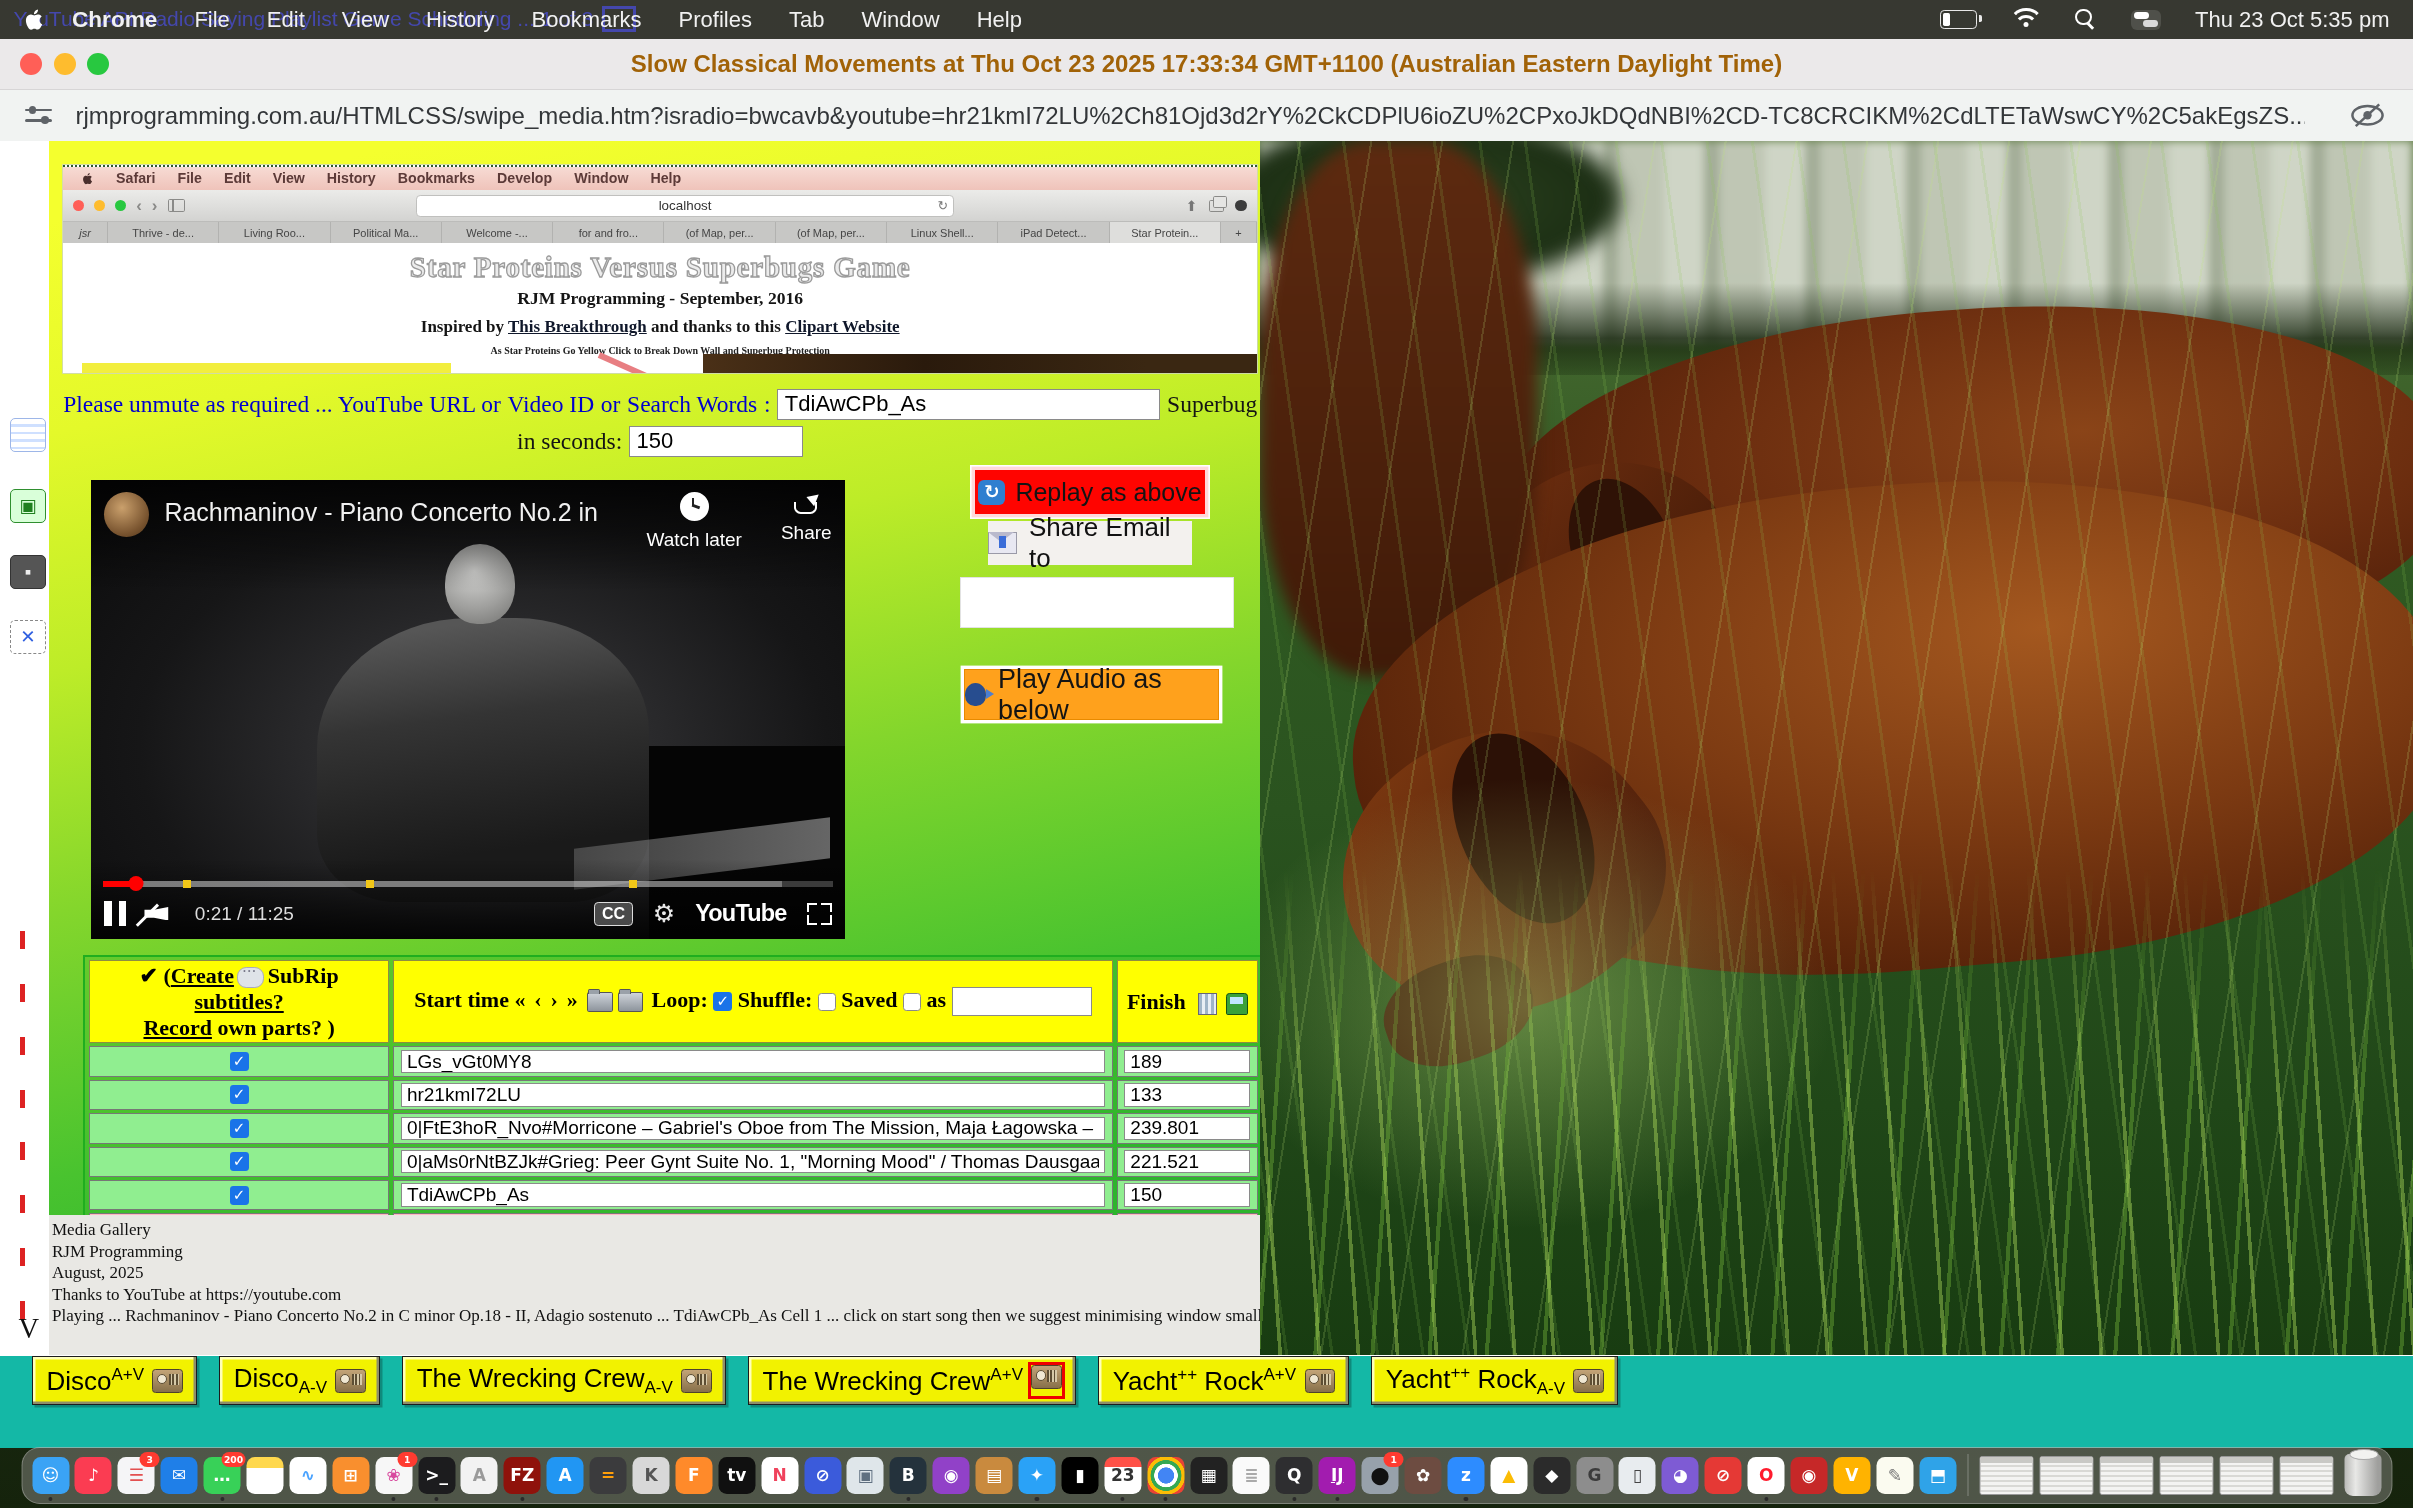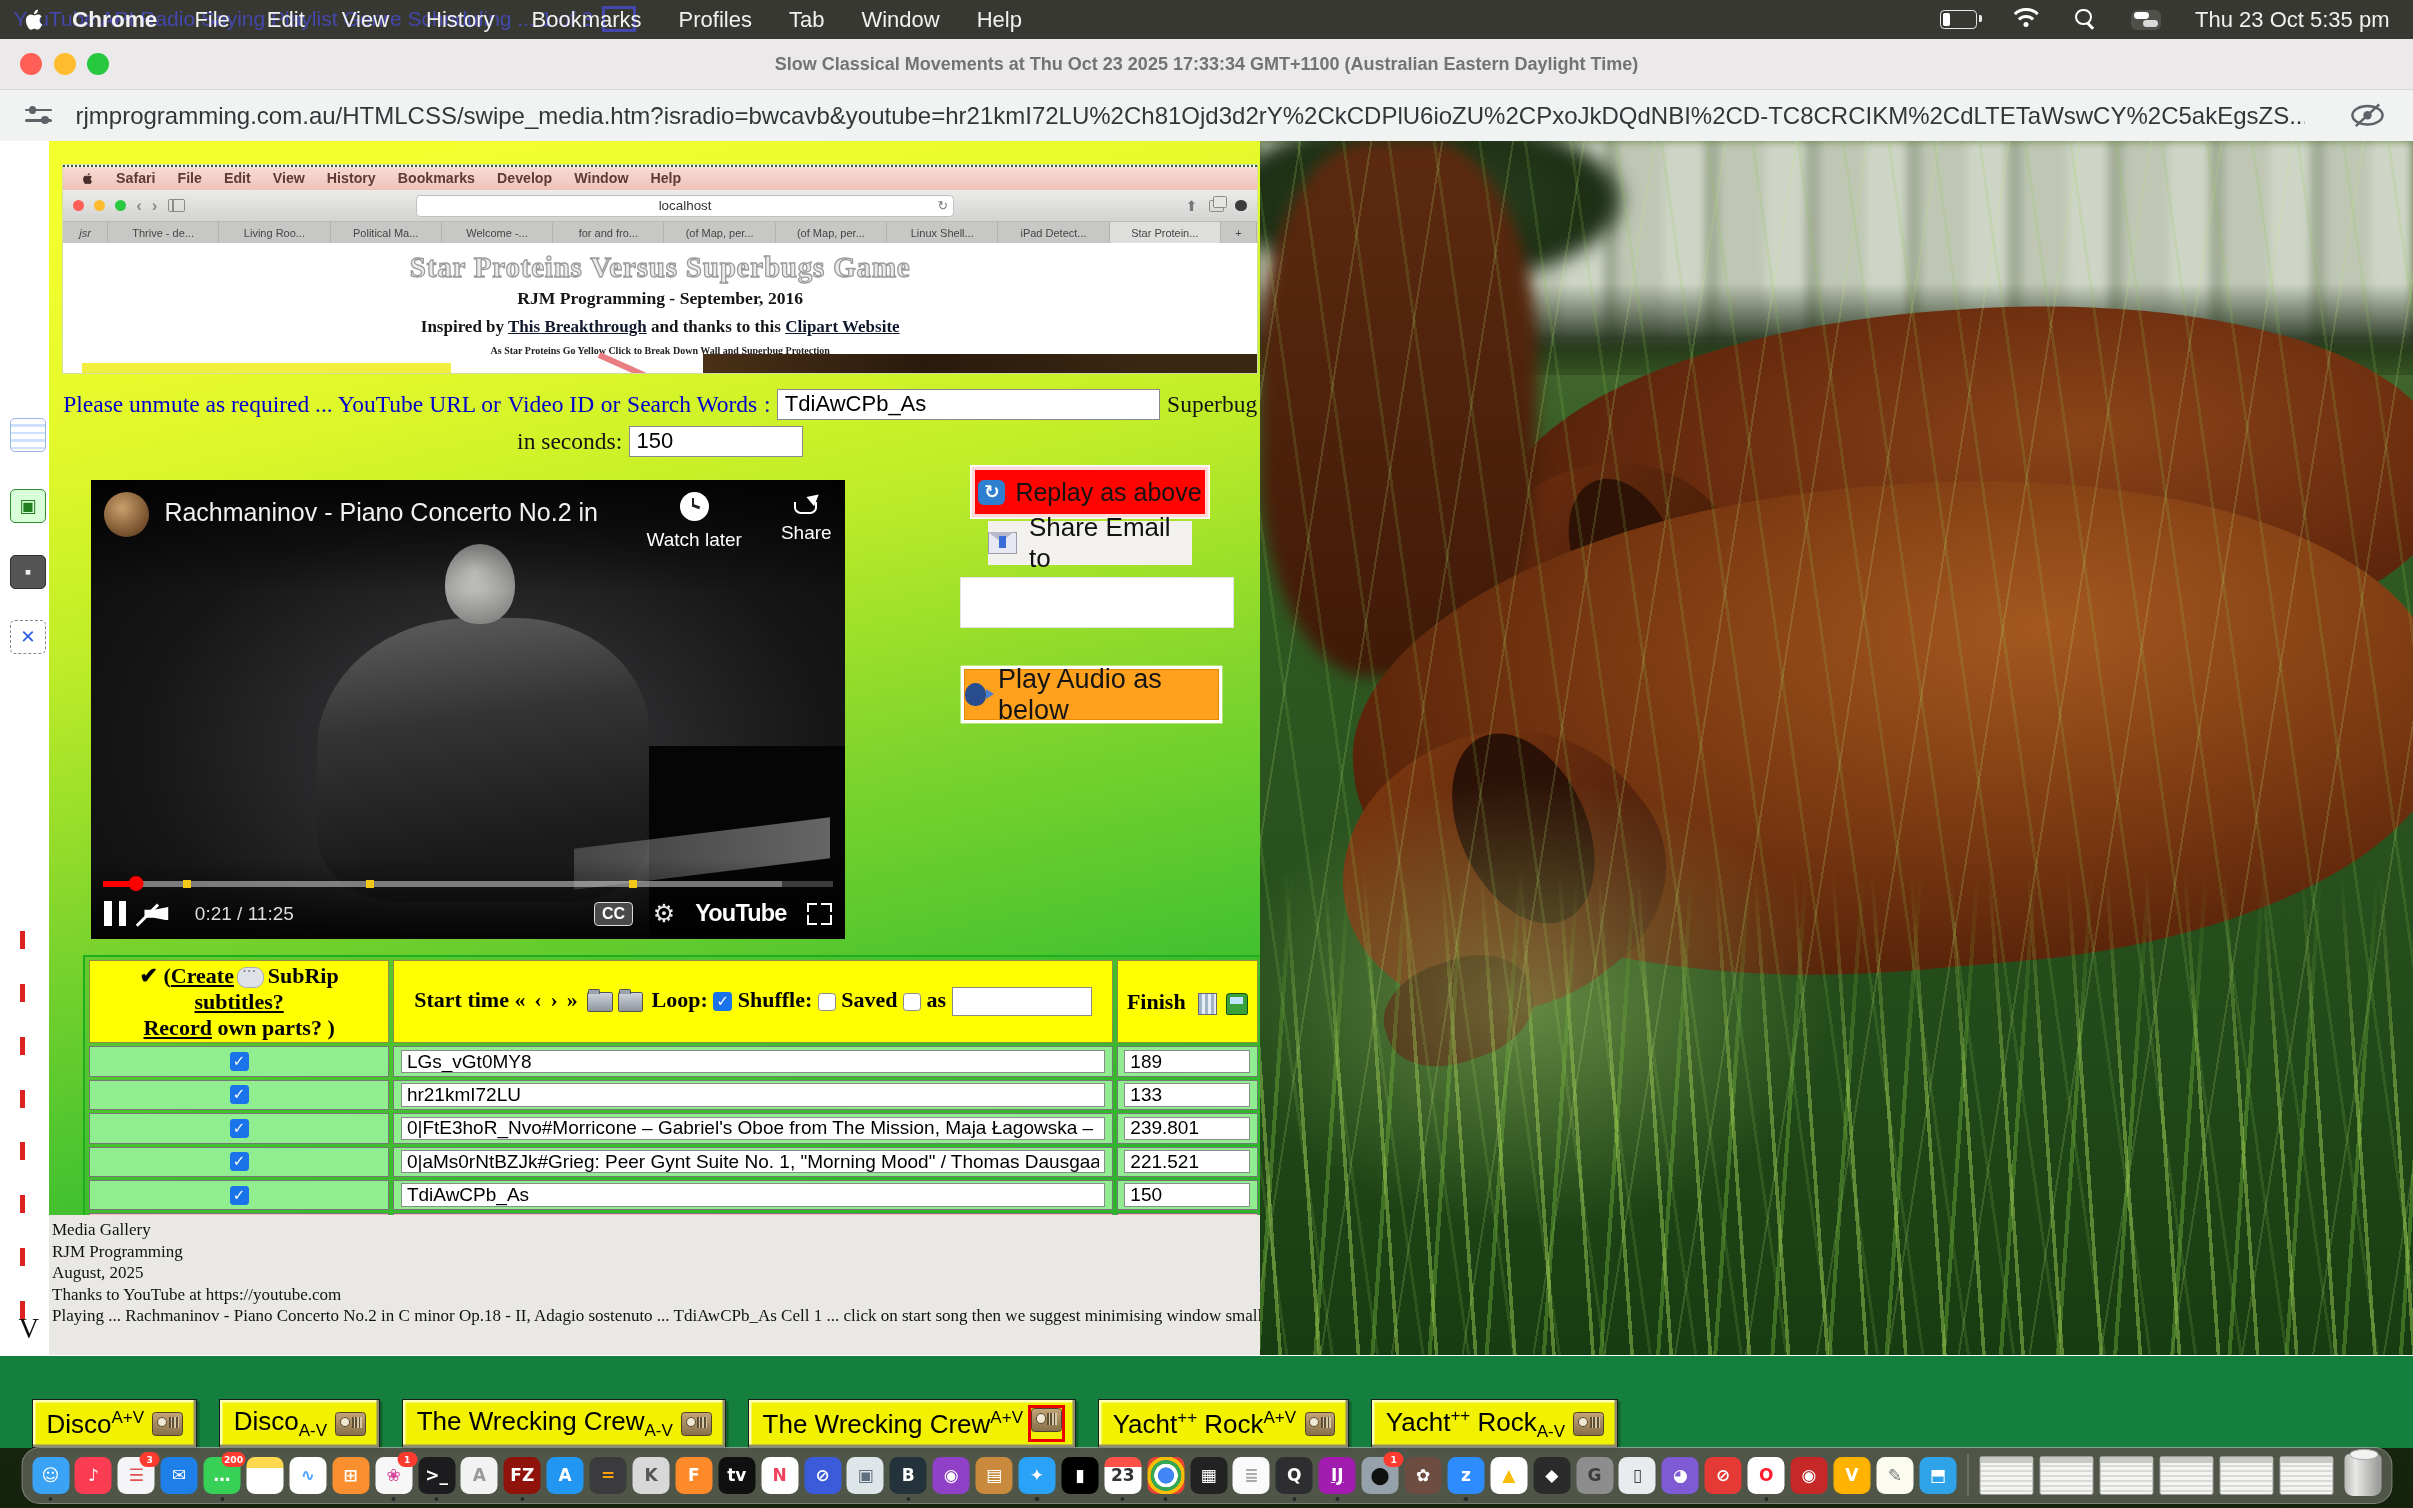--- a/index.html
+++ b/index.html
@@ -32,21 +32,21 @@
   .ccenter::before{content:"";position:absolute;left:3.4px;top:2.5px;width:15px;height:6.7px;border-radius:3.4px;background:#fff}
   .ccenter::after{content:"";position:absolute;right:3.4px;bottom:2.5px;width:15px;height:6.7px;border-radius:3.4px;background:#d9d9d9}
   .clocktxt{font-size:22px;white-space:nowrap}
 
   
   .window{position:absolute;top:39px;left:0;width:2413px;height:1409px;background:#fff;z-index:10}
   .titlebar{height:50px;background:#ebe9ea;border-bottom:0.8px solid #d7d5d6;position:relative;
     display:flex;align-items:center;justify-content:center}
   .tl{width:22px;height:22px;border-radius:50%;position:absolute;top:14.2px}
   .tl.r{left:20px;background:#ff5f57}.tl.y{left:54px;background:#febc2e}.tl.g{left:87px;background:#28c840}
-  .wtitle{font-size:18px;font-weight:bold;color:#737373}
+  .wtitle{font-size:24px;font-weight:bold;color:#a16207}
   .urlbar{height:51px;background:#f1f3f2;border-bottom:0.8px solid #dcdcda;display:flex;align-items:center}
   .tuneicon{width:30px;height:25px;margin-left:23.5px;position:relative}
   .tuneicon::before,.tuneicon::after{content:"";position:absolute;left:1.7px;right:1.7px;height:2.5px;background:#5f6368;border-radius:1.7px}
   .tuneicon::before{top:5.9px}.tuneicon::after{top:16px}
   .tuneicon i{position:absolute;width:7.5px;height:7.5px;border-radius:50%;background:#5f6368}
   .tuneicon i:nth-child(1){left:5px;top:3.4px}.tuneicon i:nth-child(2){right:5px;top:13.4px}
   .urltext{margin-left:22px;font-size:24px;color:#333639;white-space:nowrap;overflow:hidden;max-width:2229px}
   .eyeicon{margin-left:auto;margin-right:27px;width:37px;height:28.5px}
 
   
@@ -251,22 +251,22 @@
   .gtex1{position:absolute;inset:0;background:repeating-linear-gradient(82deg,transparent 0 25px,rgba(140,200,80,.16) 25px 28px,transparent 28px 45px)}
   .gtex2{position:absolute;inset:0;background:repeating-linear-gradient(99deg,transparent 0 39px,rgba(190,230,120,.18) 39px 41px,transparent 41px 70px)}
   .fgblades{position:absolute;left:0;right:0;bottom:0;height:486px;
     background:repeating-linear-gradient(86deg,transparent 0 18.4px,rgba(170,215,90,.45) 18.4px 22px,transparent 22px 39px),
                repeating-linear-gradient(94deg,transparent 0 30px,rgba(120,185,60,.4) 30px 34px,transparent 34px 57px);
     -webkit-mask-image:linear-gradient(transparent,#000 45%);mask-image:linear-gradient(transparent,#000 45%)}
   .lightpatch{position:absolute;left:-50px;bottom:117px;width:637px;height:469px;
     background:radial-gradient(rgba(205,235,130,.38),transparent 68%)}
 
   
-  .bband{position:absolute;left:0;top:1317px;width:2413px;height:92px;background:#15803d;
-    display:flex;align-items:flex-end;gap:22px;padding-left:32px;box-sizing:border-box}
+  .bband{position:absolute;left:0;top:1317px;width:2413px;height:92px;background:#14b8a6;
+    display:flex;align-items:flex-start;gap:22px;padding-left:32px;box-sizing:border-box}
   .gbtn{height:47px;background:#f2f200;border:1.7px solid #1c1c1c;
     box-shadow:inset -2.5px -2.5px 0 #8f8f6a,inset 2.5px 2.5px 0 #ffffb8,2.5px 2.5px 0 rgba(0,0,0,.25);
     display:flex;align-items:center;gap:8.4px;padding:0 13.4px;font-size:26px;color:#000;white-space:nowrap}
   .gbtn sup{font-size:17px}
   .gbtn sub{font-size:17px}
   .radioic{display:inline-block;width:28.5px;height:22px;border-radius:3.4px;position:relative;
     background:linear-gradient(#c3a477,#87704a);border:0.8px solid #4e422c}
   .radioic::before{content:"";position:absolute;left:3.4px;top:4.2px;width:8.4px;height:8.4px;border-radius:50%;background:#efe7d2;border:0.8px solid #5c4d33}
   .radioic::after{content:"";position:absolute;right:3.4px;top:4.2px;width:10px;height:11.7px;
     background:repeating-linear-gradient(90deg,#5c4d33 0 1.7px,#d6c9a8 1.7px 3.4px)}

